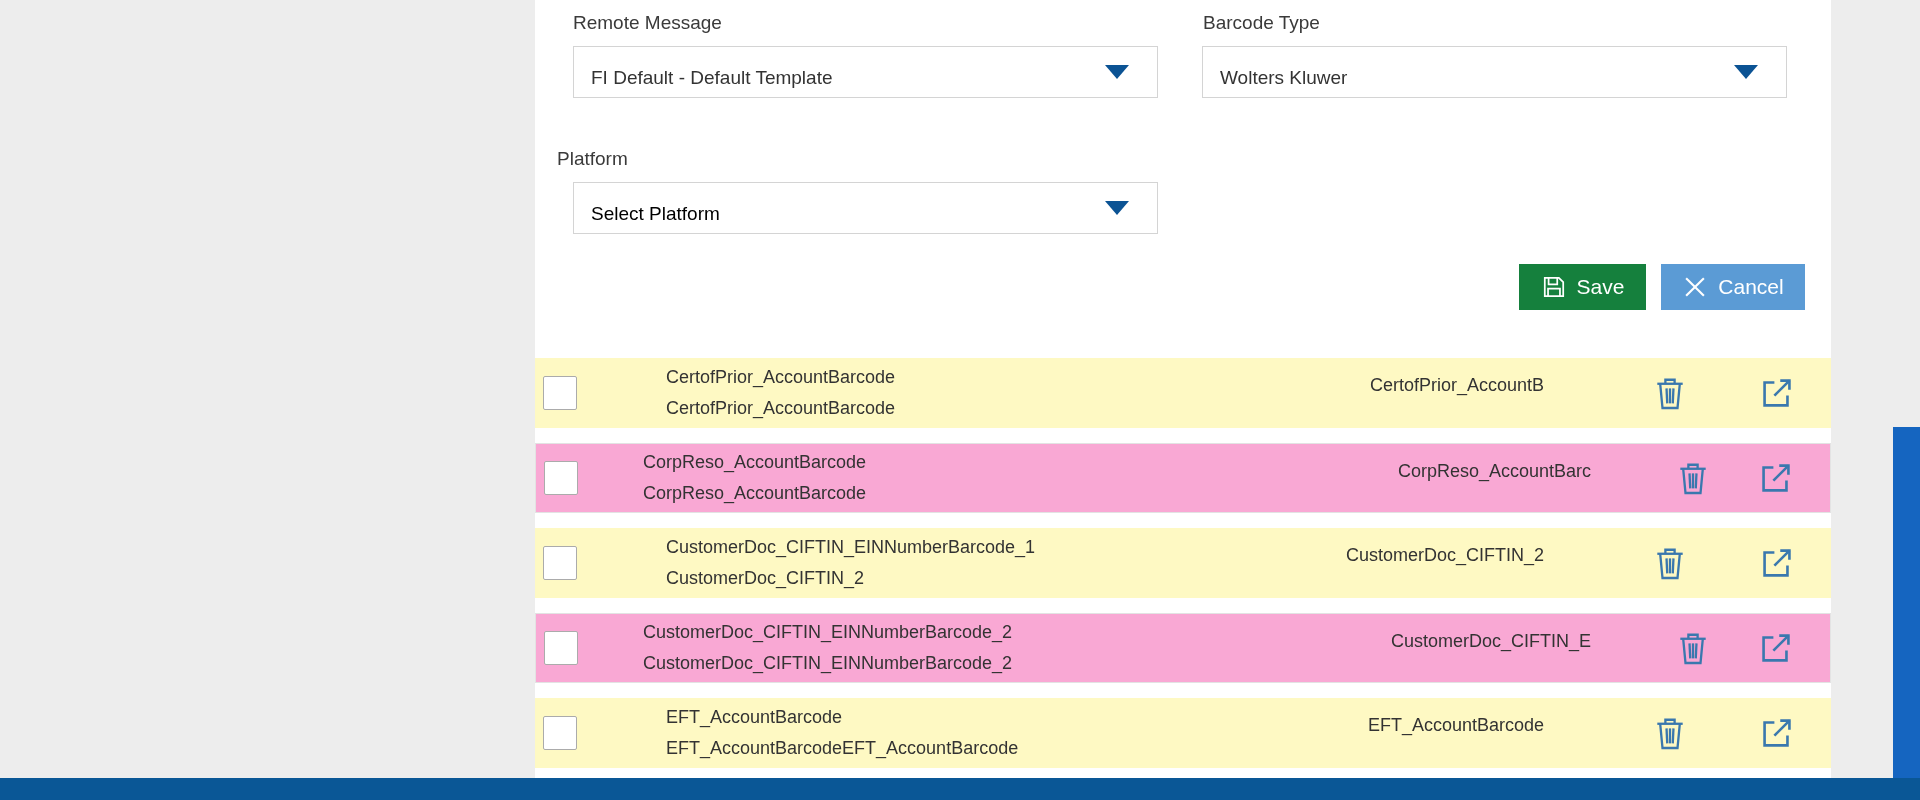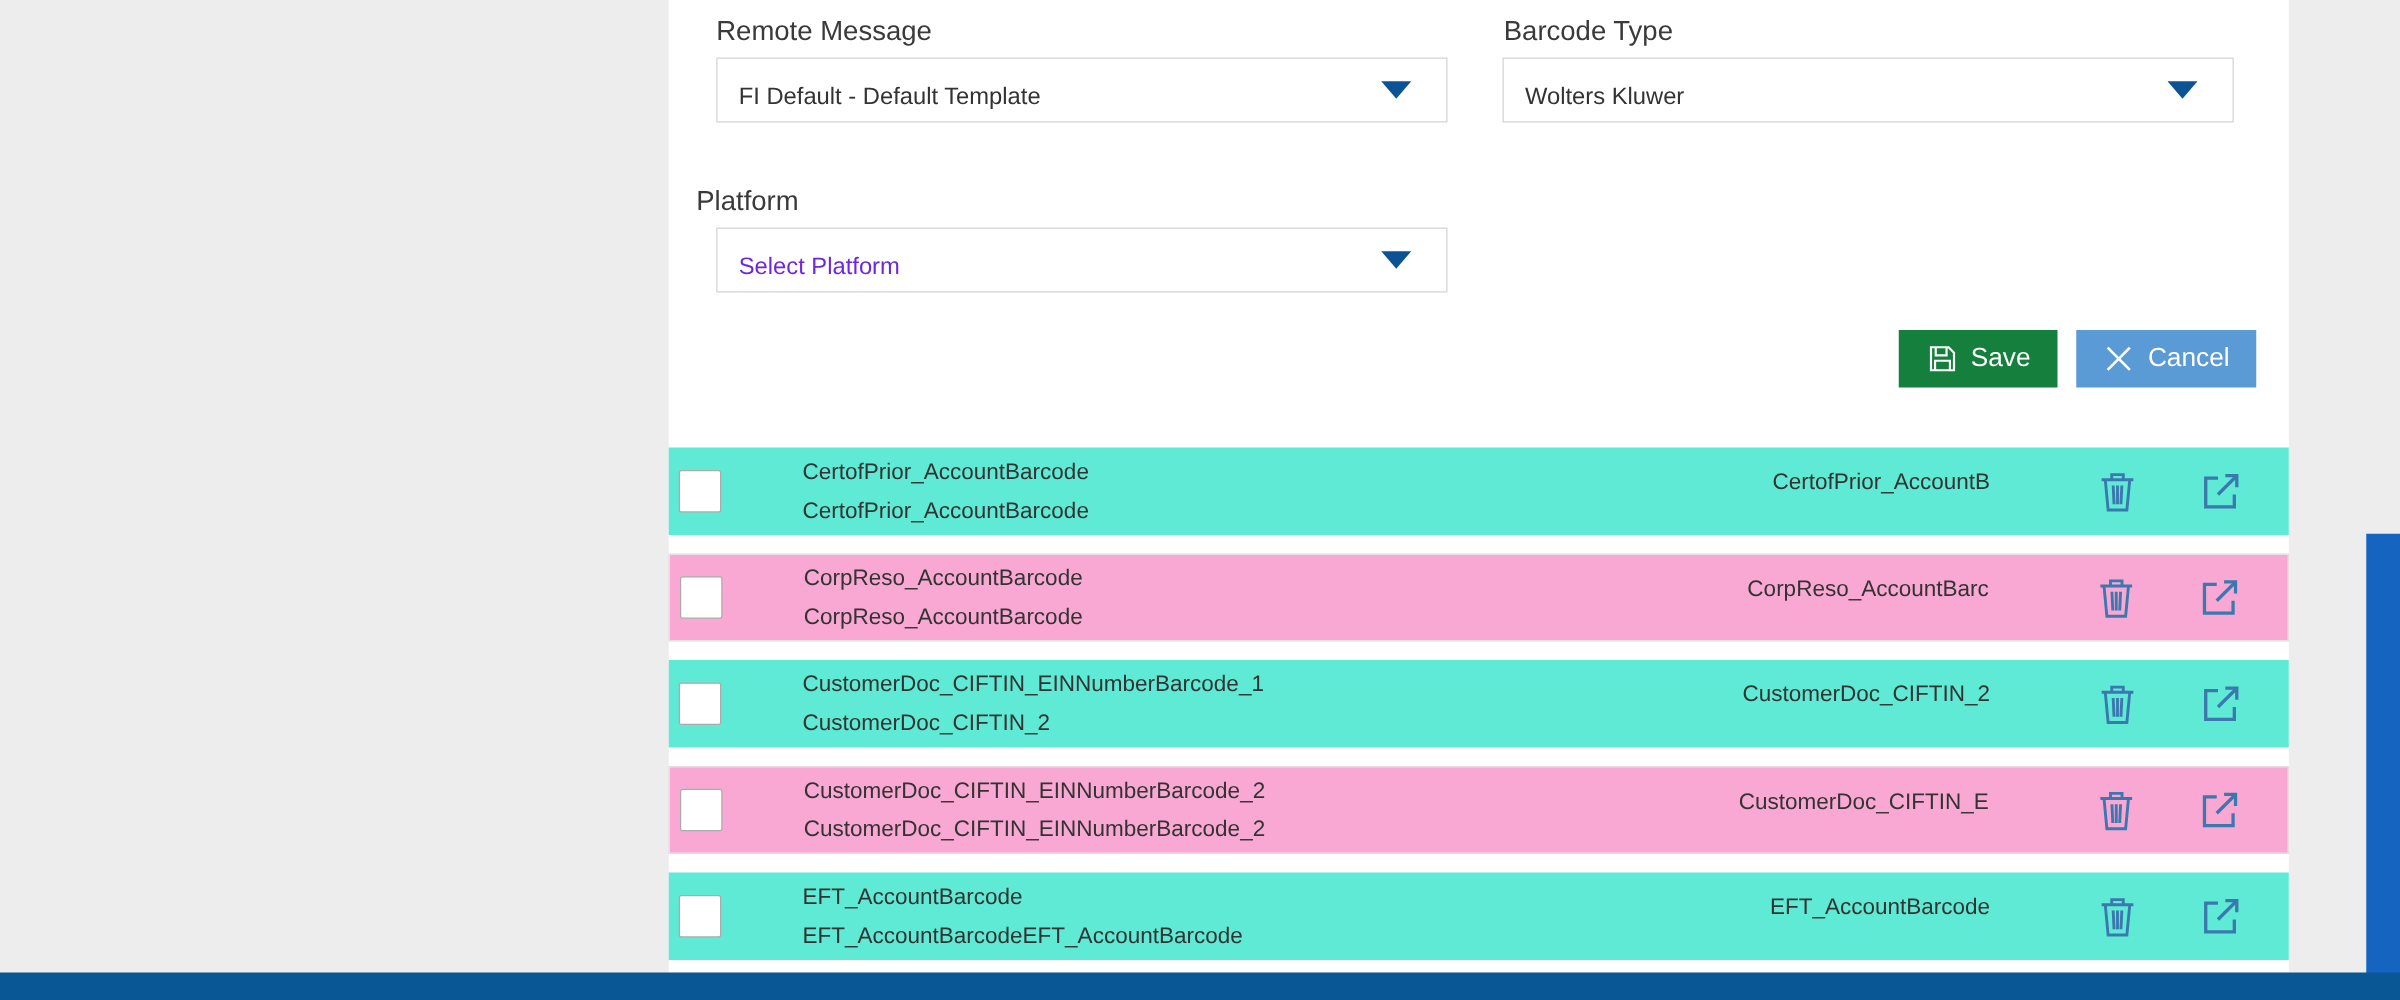--- a/index.html
+++ b/index.html
@@ -9,35 +9,35 @@
     background:#ededed;
     position:relative;
     overflow:hidden;
     color:#3c3c3c;
   }
   .content {
     position:absolute; left:535px; top:0; width:1296px; height:778px;
     background:#ffffff;
   }
   
-  .field-label { position:absolute; font-size:22px; color:#3a3a3a; }
+  .field-label { position:absolute; font-size:19px; color:#3a3a3a; }
   .lbl-remote  { left:38px;  top:12px; }
   .lbl-barcode { left:668px; top:12px; }
   .lbl-platform{ left:22px;  top:148px; }
   .dropdown {
     position:absolute; height:52px; width:585px;
     background:#fff; border:1px solid #d4d4d4;
     display:flex; align-items:center; justify-content:space-between;
     padding:0 28px 0 17px; cursor:pointer;
   }
   .dd-remote  { left:38px;  top:46px; }
   .dd-barcode { left:667px; top:46px; }
   .dd-platform{ left:38px;  top:182px; }
   .dd-value { font-size:19px; color:#333;margin-top:12px; }
-  .dd-placeholder { color:#6d28d9; }
+  .dd-placeholder { color:#000000; }
   .dd-arrow {
     width:0; height:0;
     border-left:12px solid transparent; border-right:12px solid transparent;
     border-top:14px solid #0b5394;
   }
   
   .btn {
     position:absolute; top:264px; height:46px;
     display:flex; align-items:center; justify-content:center; gap:10px;
     color:#fff; font-size:21px; cursor:pointer; border:none;
@@ -45,21 +45,21 @@
   .btn svg { display:block; }
   .btn-save   { left:984px;  width:127px; background:#15803d; }
   .btn-cancel { left:1126px; width:144px; background:#5b9bd5; }
   
   .list { position:absolute; left:0; top:358px; width:1296px; }
   .row {
     height:70px; margin-bottom:15px;
     display:flex; align-items:center;
     padding:0 36px 0 8px;
   }
-  .row.striped  { background:#5eead4; }
+  .row.striped  { background:#fef9c3;gap:24px; }
   .row.bordered { background:#f9a8d4; border:1px solid #e3e3e3; }
   .checkbox {
     width:34px; height:34px; background:#fff;
     border:1px solid #ababab; border-radius:2px; cursor:pointer; flex:none;
   }
   .names { margin-left:65px; flex:1; line-height:31px; font-size:18px; color:#333; }
   .right-text {
     align-self:flex-start; margin-top:12px; line-height:31px;
     font-size:18px; color:#333; text-align:right;
   }

